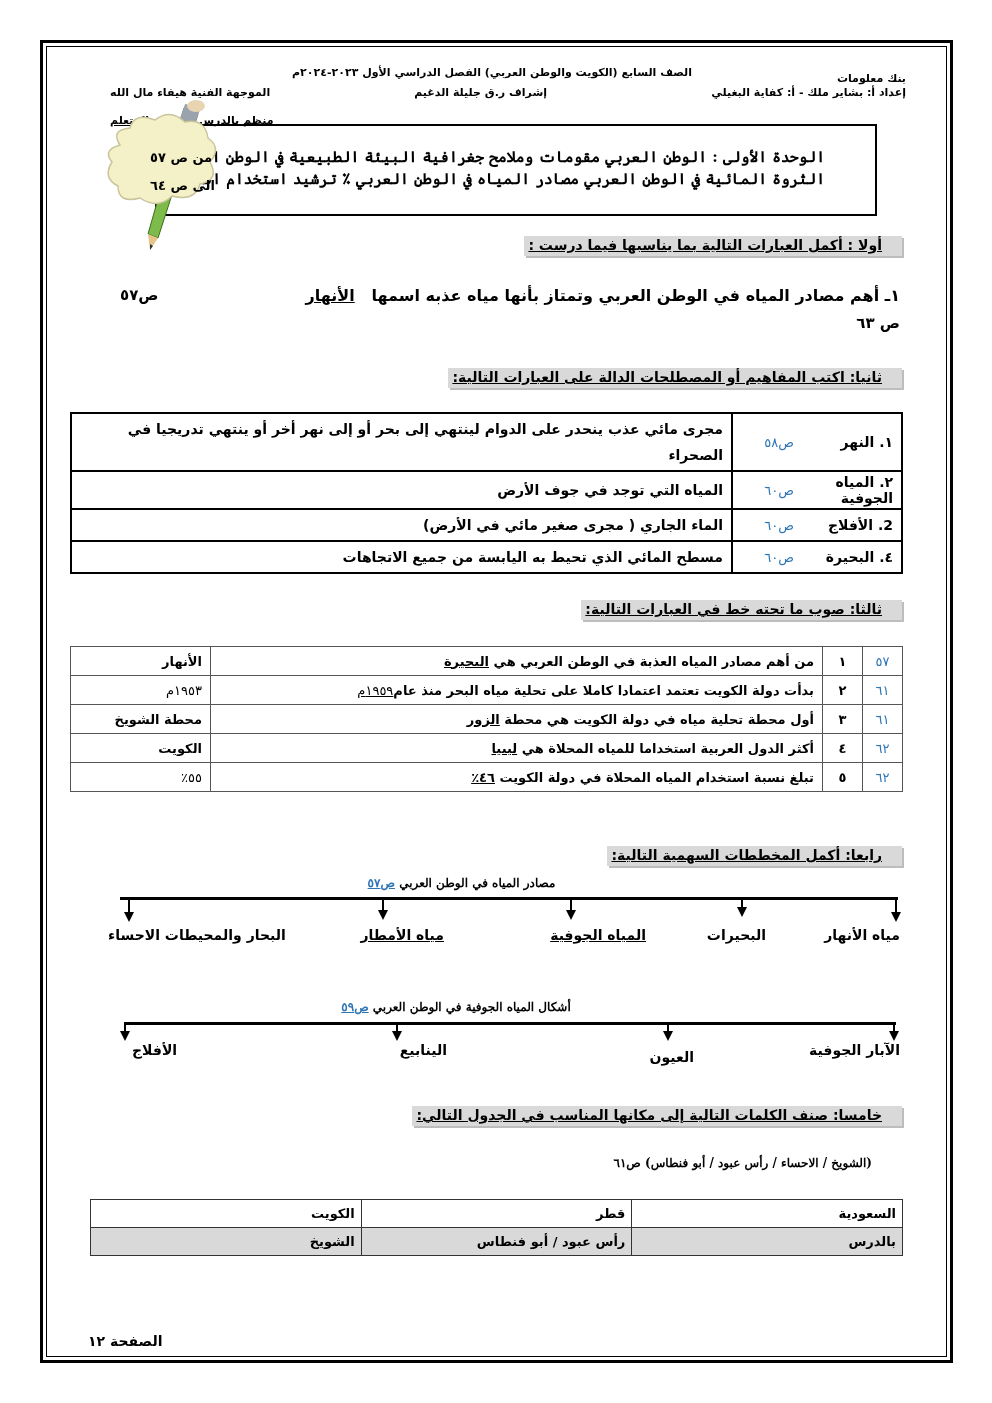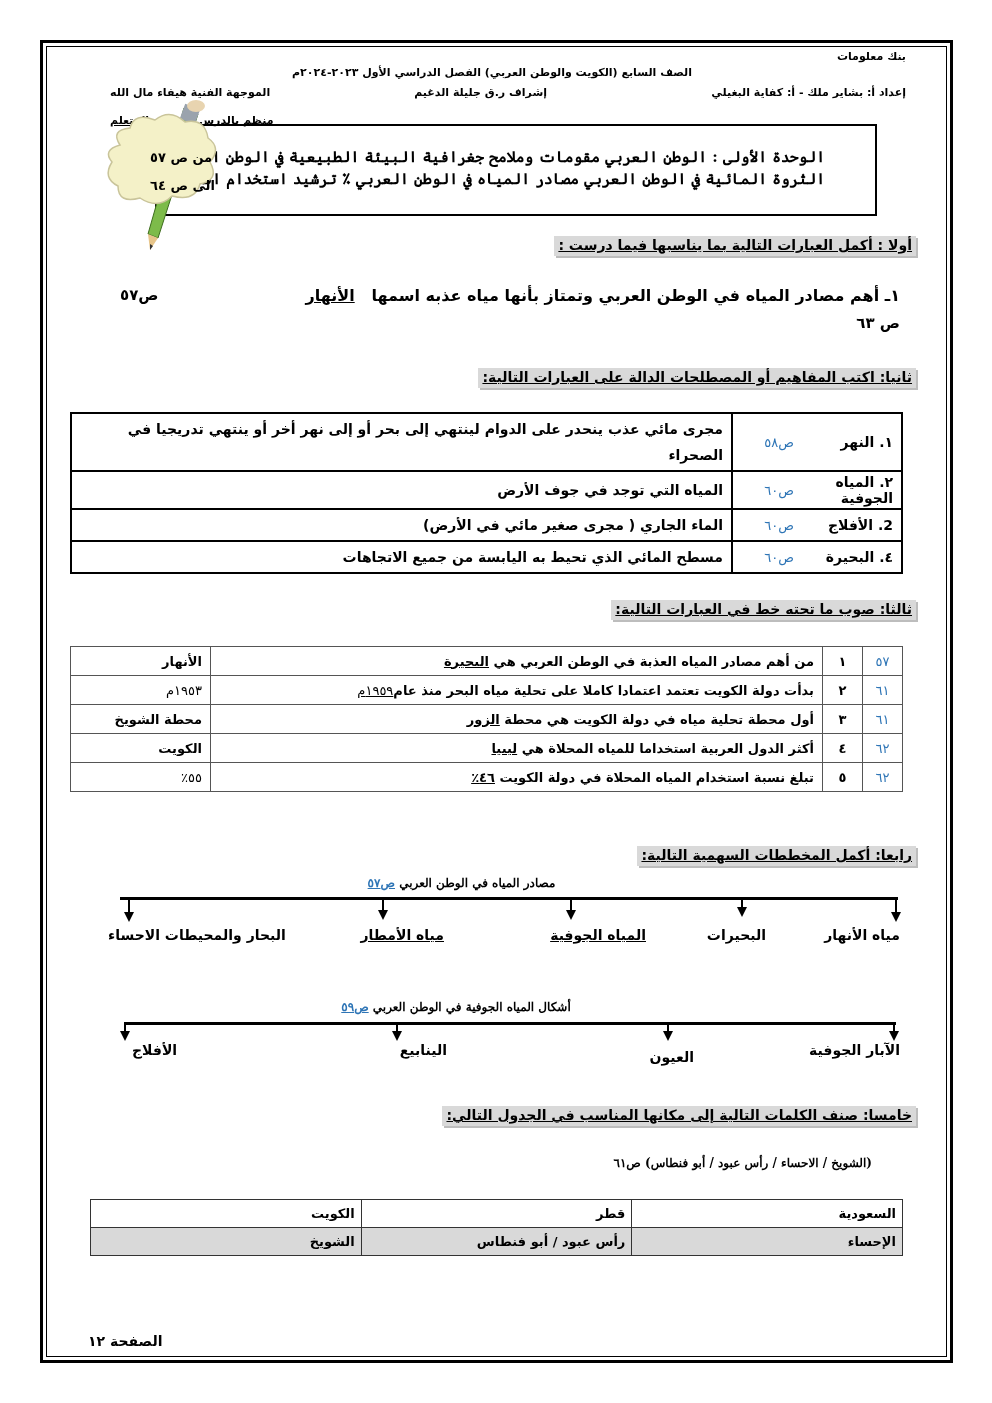--- a/index.html
+++ b/index.html
@@ -14,22 +14,22 @@
   
   .hdr { position: absolute; font-size: 11px; font-weight: bold; white-space: nowrap; direction: rtl; }
   .hdr.u { text-decoration: underline; }
 
   
   .unit-box { position: absolute; left: 155px; top: 124px; width: 722px; height: 92px; border: 2px solid #000; border-left-width: 2px; }
   .unit-line { position: absolute; right: 50px; font-size: 15px; font-weight: bold; white-space: nowrap; direction: rtl; font-family: "DejaVu Serif", serif; }
   .cloud-text { position: absolute; font-size: 13px; font-weight: bold; white-space: nowrap; direction: rtl; }
 
   
-  .sec-title { position: absolute; right: 76px; font-size: 14px; font-weight: bold; white-space: nowrap; direction: rtl;
-               background: #d9d9d9; text-decoration: underline; padding: 1px 4px 3px 4px; box-shadow: 2px 2px 0 #bdbdbd; }
+  .sec-title { position: absolute; right: 90px; font-size: 14px; font-weight: bold; white-space: nowrap; direction: rtl;
+               background: #d9d9d9; text-decoration: underline; padding: 1px 20px 3px 4px; box-shadow: 2px 2px 0 #bdbdbd; }
 
   
   .stmt { position: absolute; right: 92px; left: 120px; font-size: 16px; font-weight: bold; direction: rtl; display: flex; justify-content: space-between; white-space: nowrap; }
   .stmt .ans { text-decoration: underline; }
   .stmt .pg { font-size: 15px; }
 
   
   table { border-collapse: collapse; direction: rtl; position: absolute; }
   td { border: 1px solid #333; font-weight: bold; }
 
@@ -64,21 +64,21 @@
   .words { position: absolute; right: 120px; top: 1156px; font-size: 12px; font-weight: bold; white-space: nowrap; direction: rtl; font-family: "DejaVu Serif", serif; }
 
   .page-num { position: absolute; left: 88px; top: 1333px; font-size: 14px; font-weight: bold; direction: rtl; white-space: nowrap; }
 </style>
 </head>
 <body>
 
 <div class="frame-outer"></div>
 <div class="frame-inner"></div>
 
-<div class="hdr" style="right:86px; top:50px;">بنك معلومات</div>
+<div class="hdr" style="right:86px; top:72px;">بنك معلومات</div>
 <div class="hdr" style="right:300px; top:66px;">الصف السابع (الكويت والوطن العربي) الفصل الدراسي الأول ٢٠٢٣-٢٠٢٤م</div>
 <div class="hdr u" style="left:110px; top:66px;margin-top:48px;">منظم بالدرس للمعلم والمتعلم</div>
 <div class="hdr" style="right:86px; top:86px;">إعداد أ: بشاير ملك - أ: كفاية البغيلي</div>
 <div class="hdr" style="right:445px; top:86px;">إشراف ر.ق جليلة الدغيم</div>
 <div class="hdr" style="left:110px; top:86px;">الموجهة الفنية هيفاء مال الله</div>
 
 <div class="unit-box">
   <div class="unit-line" style="top:22px;">الوحدة الأولى : الوطن العربي مقومات وملامح جغرافية البيئة الطبيعية في الوطن العربي ۞</div>
   <div class="unit-line" style="top:44px;">الثروة المائية في الوطن العربي مصادر المياه في الوطن العربي ٪ ترشيد استخدام المياه ۞</div>
 </div>
@@ -216,20 +216,20 @@
 <div class="sec-title" style="top:1106px;">خامسا: صنف الكلمات التالية إلى مكانها المناسب في الجدول التالي:</div>
 <div class="words">(الشويخ / الاحساء / رأس عبود / أبو فنطاس) ص٦١</div>
 <table class="t5">
   <tbody>
       <tr>
     <td>السعودية</td>
     <td>قطر</td>
     <td>الكويت</td>
   </tr>
   <tr class="shade">
-    <td>الإحساء</td>
+    <td>بالدرس</td>
     <td>رأس عبود / أبو فنطاس</td>
     <td>الشويخ</td>
   </tr>
 </tbody>
   </table>
 
 <div class="page-num">الصفحة ١٢</div>
 
 </body></html>

